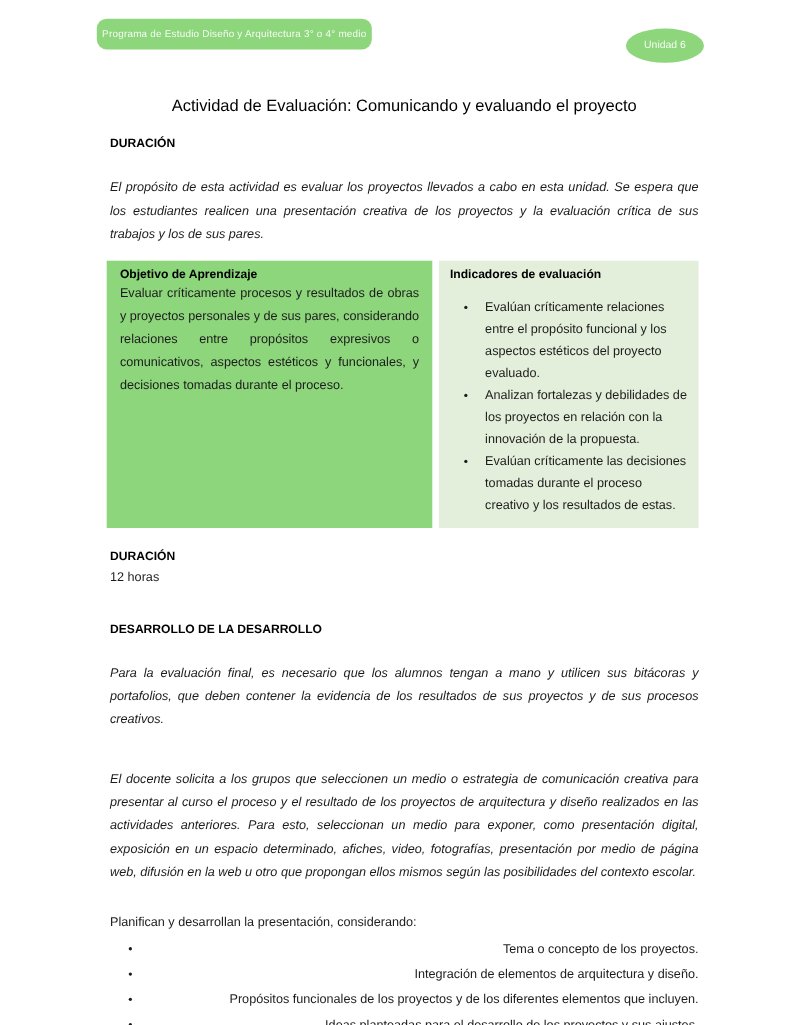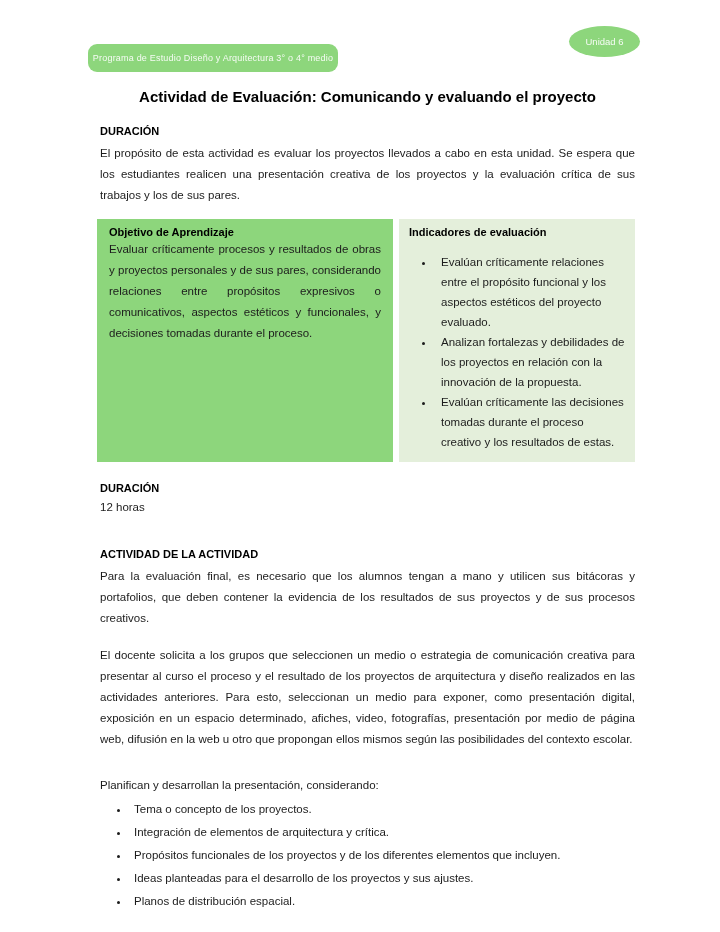--- a/index.html
+++ b/index.html
@@ -6,47 +6,48 @@
   .page{
     position:relative;
     width:720px;height:932px;
     background:#ffffff;
     font-family:"Liberation Sans", sans-serif;
     color:#1c1c1c;
     overflow:hidden;
   }
   
   .badge-left{
-    position:absolute;left:88px;top:44px;width:250px;height:28px;
+    position:absolute;left:88px;top:17px;width:250px;height:28px;
     background:var(--green);border-radius:9px;
     color:rgba(255,255,255,0.92);font-size:9px;
     display:flex;align-items:center;justify-content:center;
     letter-spacing:.2px;
   }
   .badge-right{
     position:absolute;left:569px;top:26px;width:71px;height:31px;
     background:var(--green);border-radius:50%;
     color:rgba(255,255,255,0.92);font-size:9.5px;
     display:flex;align-items:center;justify-content:center;
   }
   
   .content{position:absolute;left:100px;top:0;width:535px;}
   .doc-title{
     margin:88px 0 0 0;
-    font-size:15px;font-weight:700;color:#000;
+    font-size:15px;font-weight:400;color:#000;
     text-align:center;
   }
   .sec-heading{
     margin:20px 0 0 0;
     font-size:11px;font-weight:700;color:#000;
   }
   .body-text{
-    margin:6px 0 0 0;
+    margin:24px 0 0 0;
     font-size:11.5px;line-height:21px;
     text-align:justify;
+    font-style:italic;
   }
   .plain-text{
     margin:3px 0 0 0;
     font-size:11.5px;line-height:21px;
   }
   
   .oa-table{
     display:flex;gap:6px;
     margin:13px 0 0 -3px;width:538px;
   }
@@ -67,21 +68,21 @@
   .oa-body{margin:1px 0 0 0;font-size:11.5px;line-height:21px;text-align:justify;}
   .ind-list{
     margin:14px 0 0 0;padding:0 0 0 26px;
     font-size:11.5px;line-height:20px;
   }
   .ind-list li{padding-left:6px;margin:0;}
   .bullet-list{
     margin:2px 0 0 0;padding:0 0 0 30px;
     font-size:11.5px;line-height:23px;
   }
-  .bullet-list li{padding-left:4px;margin:0;}
+  .bullet-list li{padding-left:4px;margin:0;text-align:right;}
   .spacer-sm{height:10px;}
   .spacer-md{height:22px;}
   
   .footer-bar{
     position:absolute;left:0;top:868px;width:720px;height:37px;
     background:var(--green);
     color:rgba(255,255,255,0.85);
     font-size:8.5px;line-height:13px;
     box-sizing:border-box;
     padding:5px 0 0 100px;
@@ -123,29 +124,29 @@
           <li>Evalúan críticamente las decisiones tomadas durante el proceso creativo y los resultados de estas.</li>
         </ul>
       </div>
     </div>
 
     <h2 class="sec-heading">DURACIÓN</h2>
     <p class="plain-text">12 horas</p>
 
     <div class="spacer-sm"></div>
 
-    <h2 class="sec-heading">ACTIVIDAD DE LA ACTIVIDAD</h2>
+    <h2 class="sec-heading">DESARROLLO DE LA DESARROLLO</h2>
     <p class="body-text">Para la evaluación final, es necesario que los alumnos tengan a mano y utilicen sus bitácoras y portafolios, que deben contener la evidencia de los resultados de sus proyectos y de sus procesos creativos.</p>
     <div class="spacer-sm"></div>
     <p class="body-text">El docente solicita a los grupos que seleccionen un medio o estrategia de comunicación creativa para presentar al curso el proceso y el resultado de los proyectos de arquitectura y diseño realizados en las actividades anteriores. Para esto, seleccionan un medio para exponer, como presentación digital, exposición en un espacio determinado, afiches, video, fotografías, presentación por medio de página web, difusión en la web u otro que propongan ellos mismos según las posibilidades del contexto escolar.</p>
     <div class="spacer-md"></div>
     <p class="plain-text">Planifican y desarrollan la presentación, considerando:</p>
     <ul class="bullet-list">
       <li>Tema o concepto de los proyectos.</li>
-      <li>Integración de elementos de arquitectura y crítica.</li>
+      <li>Integración de elementos de arquitectura y diseño.</li>
       <li>Propósitos funcionales de los proyectos y de los diferentes elementos que incluyen.</li>
       <li>Ideas planteadas para el desarrollo de los proyectos y sus ajustes.</li>
       <li>Planos de distribución espacial.</li>
     </ul>
 
   </div>
 
 
 </div>
 

